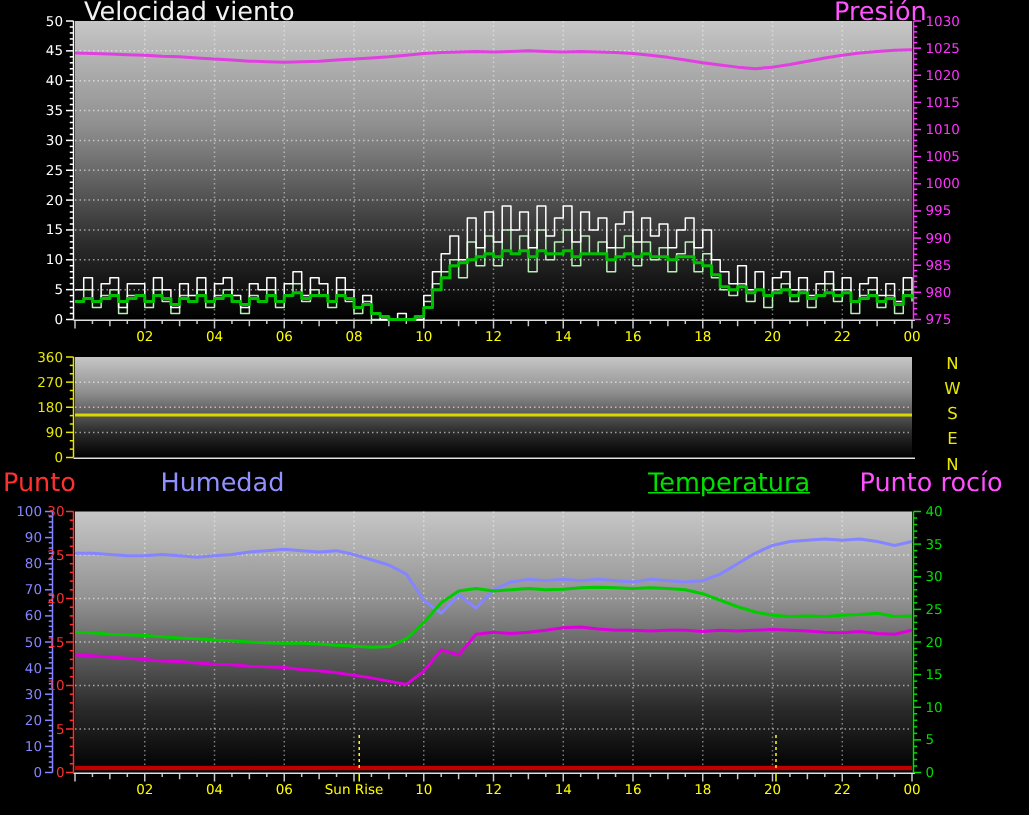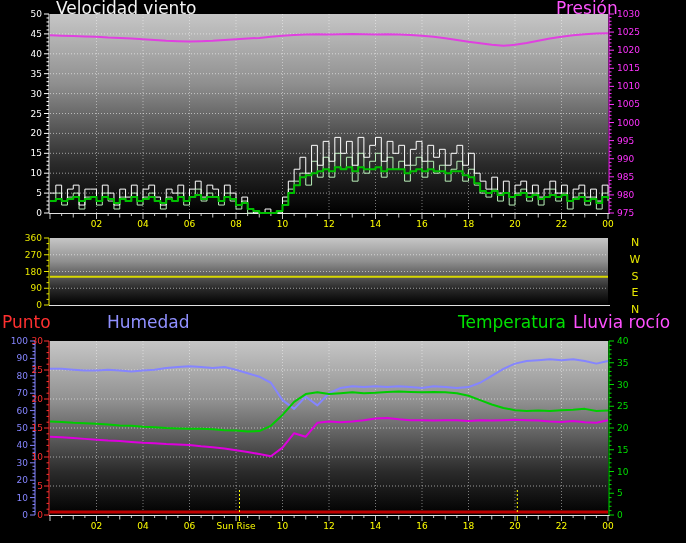--- a/index.html
+++ b/index.html
@@ -511,15 +511,15 @@
         <text x="515" y="529" fill="#ffff00" text-anchor="middle" font-size="9">20</text>
         <text x="561.5" y="529" fill="#ffff00" text-anchor="middle" font-size="9">22</text>
         <text x="608" y="529" fill="#ffff00" text-anchor="middle" font-size="9">00</text>
       </svg></div>
 
   <span class="hdr" style="left:56px;top:2px;color:#f2f2f2;">Velocidad viento</span>
   <span class="hdr" style="left:556px;top:2px;color:#ff55ff;">Presión</span>
 
   <span class="hdr" style="left:2px;top:316px;color:#ff3030;">Punto</span>
   <span class="hdr" style="left:107px;top:316px;color:#9090ff;">Humedad</span>
-  <span class="hdr" style="left:458px;top:316px;color:#00e000;">Temperatura</span>
-  <span class="hdr" style="left:573px;top:316px;color:#ff50ff;">Lluvia rocío</span>
+  <span class="hdr" style="left:432px;top:316px;color:#00e000;text-decoration:underline;">Temperatura</span>
+  <span class="hdr" style="left:573px;top:316px;color:#ff50ff;">Punto rocío</span>
 </div>
 
 </body></html>

